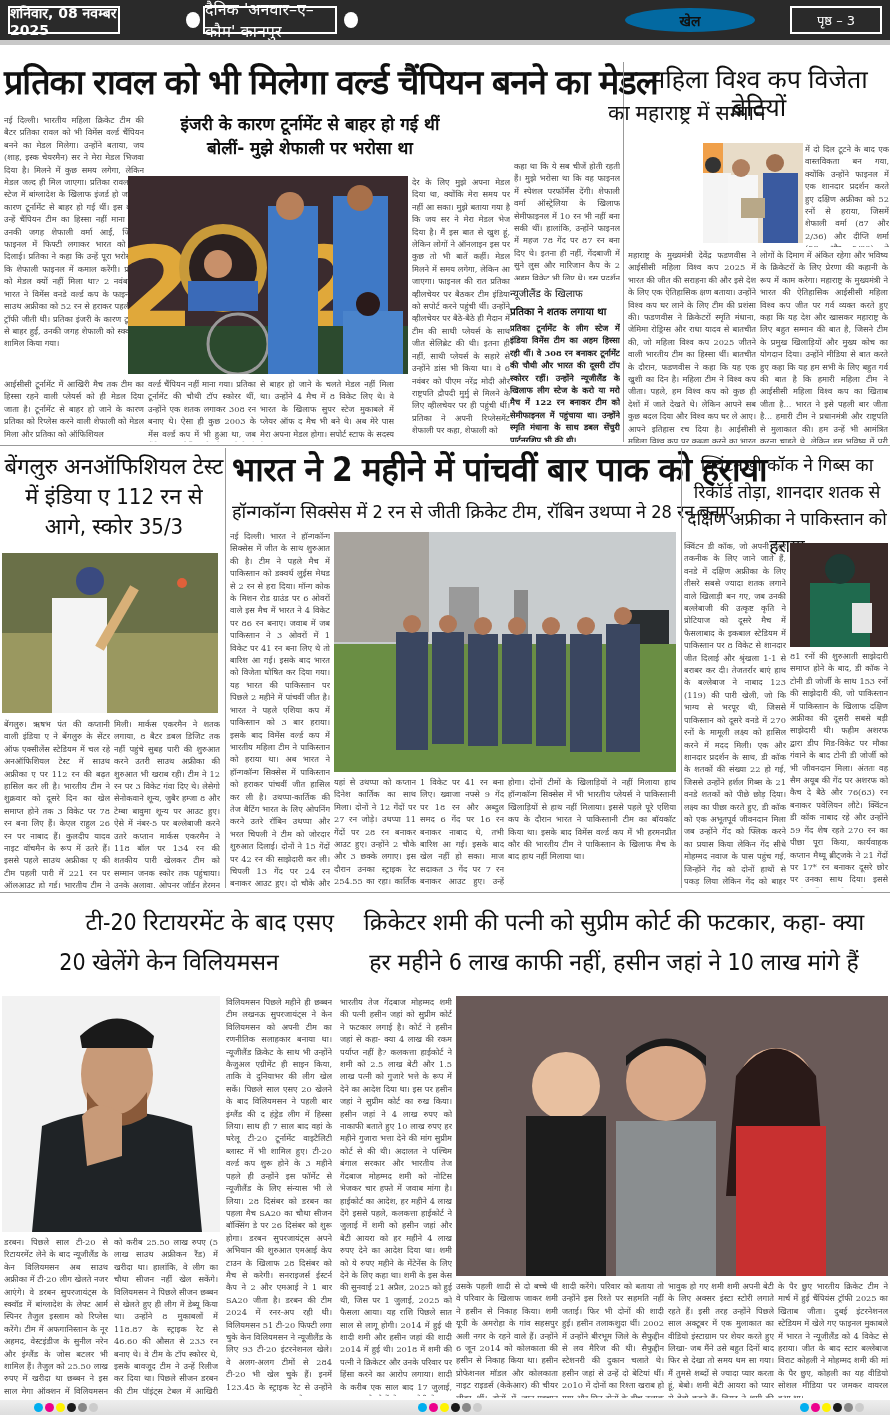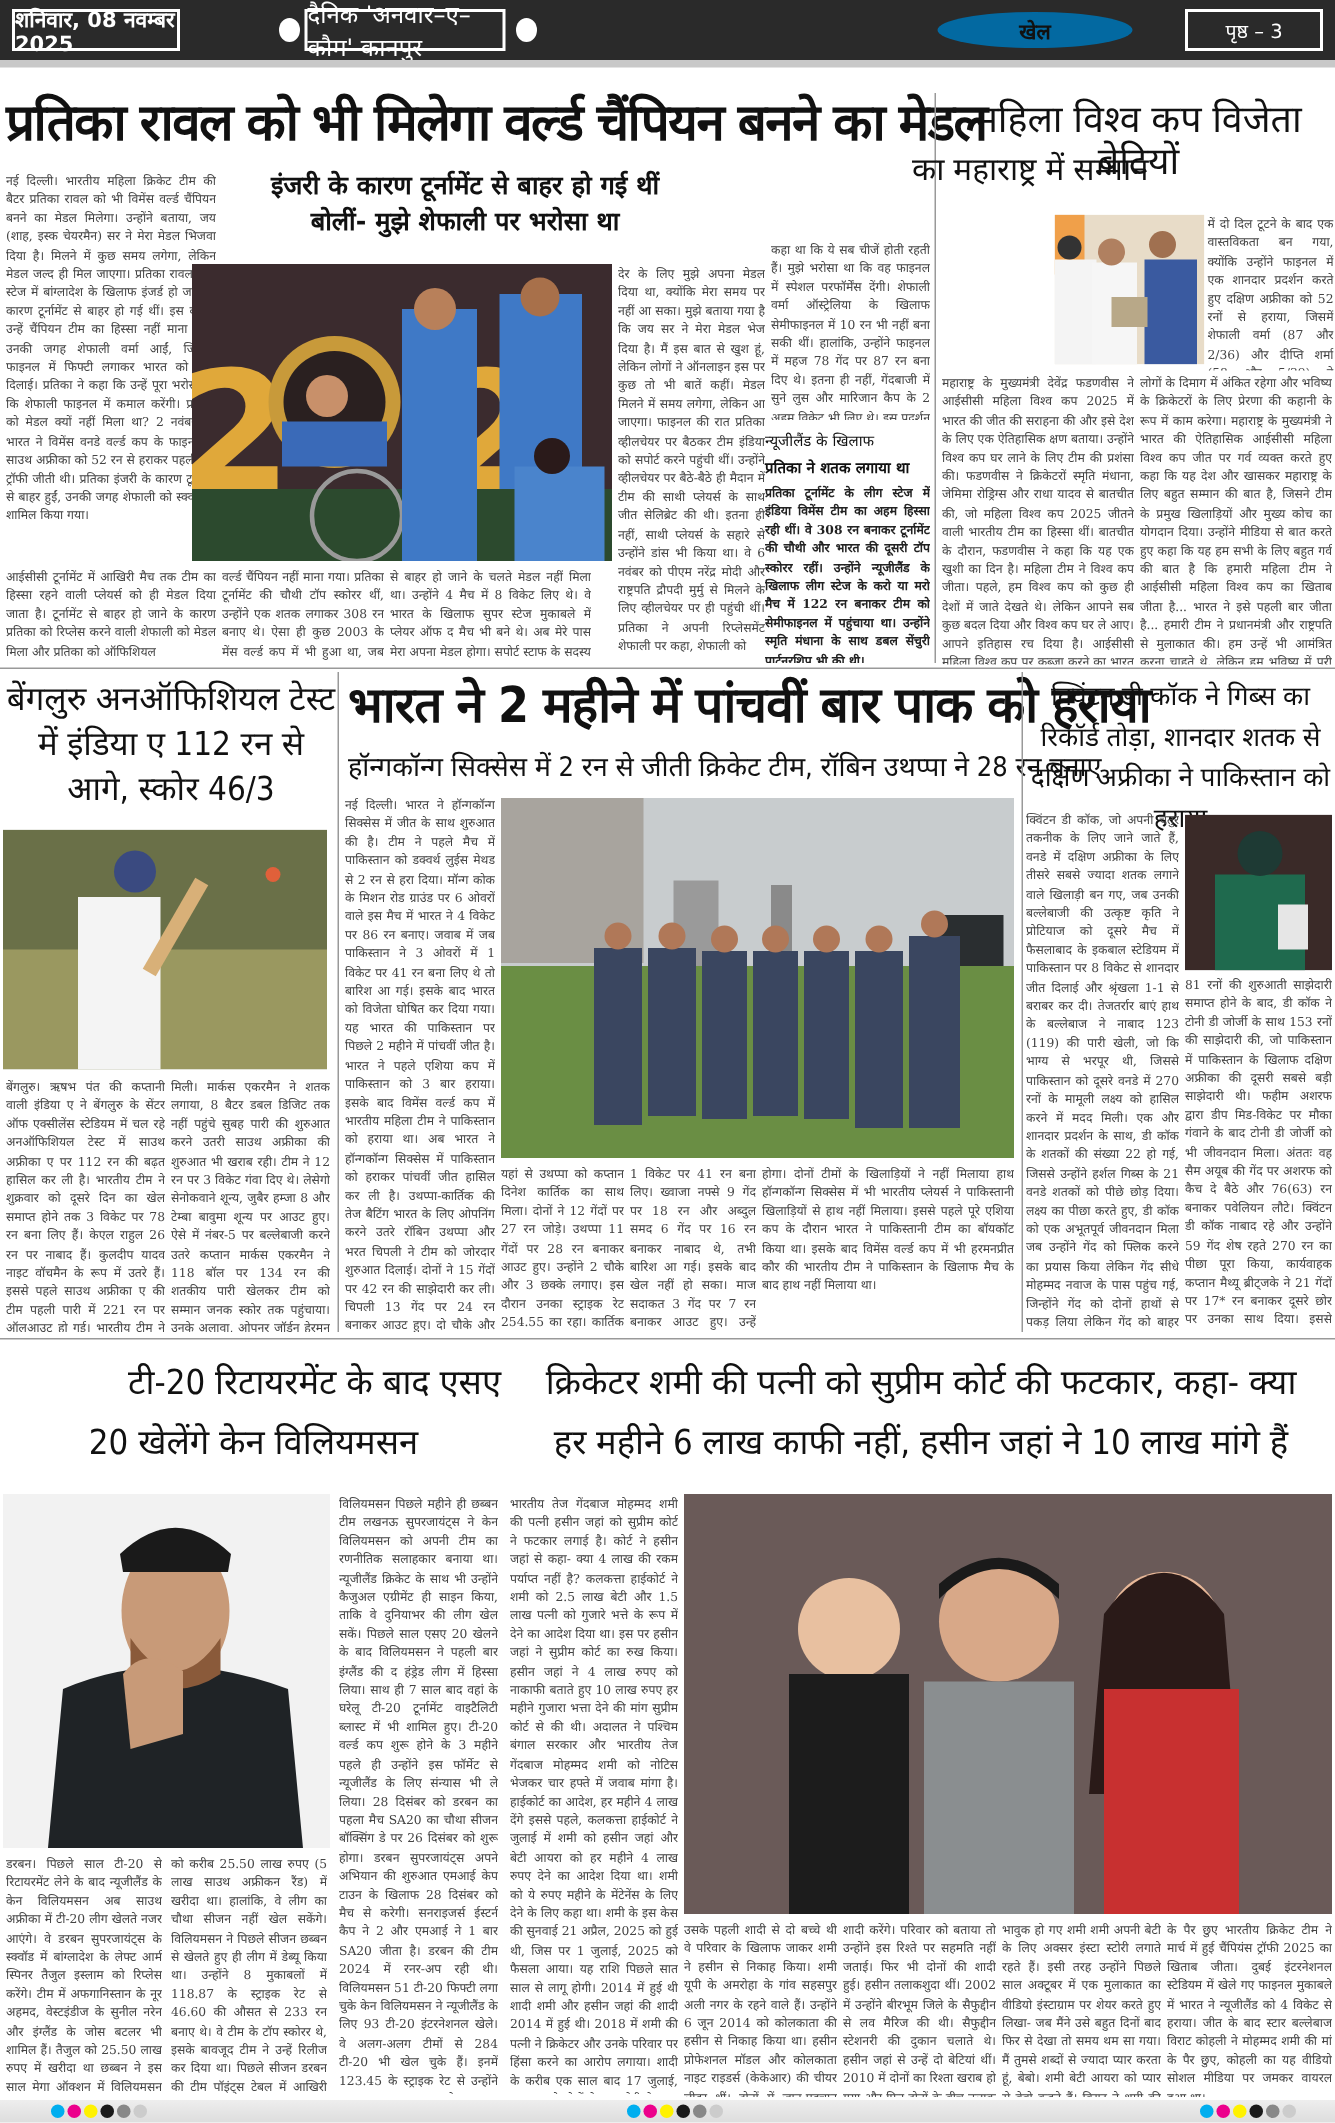--- a/index.html
+++ b/index.html
@@ -86,21 +86,21 @@
     <circle cx="72" cy="20" r="9" fill="#a07050"></circle>
     <rect x="38" y="55" width="24" height="20" fill="#b8a888"></rect>
   </svg>
 </div>
 <div class="abs body-text" style="left:805px;top:143px;width:84px;height:104px">में दो दिल टूटने के बाद एक वास्तविकता बन गया, क्योंकि उन्होंने फाइनल में एक शानदार प्रदर्शन करते हुए दक्षिण अफ्रीका को 52 रनों से हराया, जिसमें शेफाली वर्मा (87 और 2/36) और दीप्ति शर्मा (58 और 5/39) ने ऑलराउंड प्रदर्शन किया, जो लाखों</div>
 <div class="abs body-text" style="left:628px;top:249px;width:128px;height:194px">महाराष्ट्र के मुख्यमंत्री देवेंद्र फडणवीस ने आईसीसी महिला विश्व कप 2025 में भारत की जीत की सराहना की और इसे देश के लिए एक ऐतिहासिक क्षण बताया। उन्होंने विश्व कप घर लाने के लिए टीम की प्रशंसा की। फडणवीस ने क्रिकेटरों स्मृति मंधाना, जेमिमा रोड्रिग्स और राधा यादव से बातचीत की, जो महिला विश्व कप 2025 जीतने वाली भारतीय टीम का हिस्सा थीं। बातचीत के दौरान, फडणवीस ने कहा कि यह एक खुशी का दिन है। महिला टीम ने विश्व कप जीता। पहले, हम विश्व कप को कुछ ही देशों में जाते देखते थे। लेकिन आपने सब कुछ बदल दिया और विश्व कप घर ले आए। आपने इतिहास रच दिया है। आईसीसी महिला विश्व कप पर कब्जा करने का भारत का वर्षों पुराना सपना आखिरकार 2005 और 2017 के फाइनल</div>
 <div class="abs body-text" style="left:760px;top:249px;width:128px;height:194px">लोगों के दिमाग में अंकित रहेगा और भविष्य के क्रिकेटरों के लिए प्रेरणा की कहानी के रूप में काम करेगा। महाराष्ट्र के मुख्यमंत्री ने भारत की ऐतिहासिक आईसीसी महिला विश्व कप जीत पर गर्व व्यक्त करते हुए कहा कि यह देश और खासकर महाराष्ट्र के लिए बहुत सम्मान की बात है, जिसने टीम के प्रमुख खिलाड़ियों और मुख्य कोच का योगदान दिया। उन्होंने मीडिया से बात करते हुए कहा कि यह हम सभी के लिए बहुत गर्व की बात है कि हमारी महिला टीम ने आईसीसी महिला विश्व कप का खिताब जीता है... भारत ने इसे पहली बार जीता है... हमारी टीम ने प्रधानमंत्री और राष्ट्रपति से मुलाकात की। हम उन्हें भी आमंत्रित करना चाहते थे, लेकिन हम भविष्य में पूरी टीम को आमंत्रित करेंगे।</div>
 
 <div class="abs hline" style="left:0;top:445px;width:890px"></div>
 
-<div class="abs hl" style="left:4px;top:452px;width:220px;font-size:22px;text-align:center;line-height:30px">बेंगलुरु अनऑफिशियल टेस्ट में इंडिया ए 112 रन से आगे, स्कोर 46/3</div>
+<div class="abs hl" style="left:4px;top:452px;width:220px;font-size:22px;text-align:center;line-height:30px">बेंगलुरु अनऑफिशियल टेस्ट में इंडिया ए 112 रन से आगे, स्कोर 35/3</div>
 <div class="abs photo" style="left:2px;top:553px;width:216px;height:160px">
   <svg width="216" height="160" viewBox="0 0 216 160">
     <rect width="216" height="160" fill="#6a7048"></rect>
     <rect y="80" width="216" height="80" fill="#9a9860"></rect>
     <circle cx="180" cy="30" r="5" fill="#e0603a"></circle>
     <rect x="50" y="45" width="55" height="115" fill="#f4f4f4"></rect>
     <circle cx="88" cy="28" r="14" fill="#3a4a80"></circle>
     <rect x="110" y="30" width="10" height="70" fill="#d8b078" transform="rotate(30 115 65)"></rect>
   </svg>
 </div>

